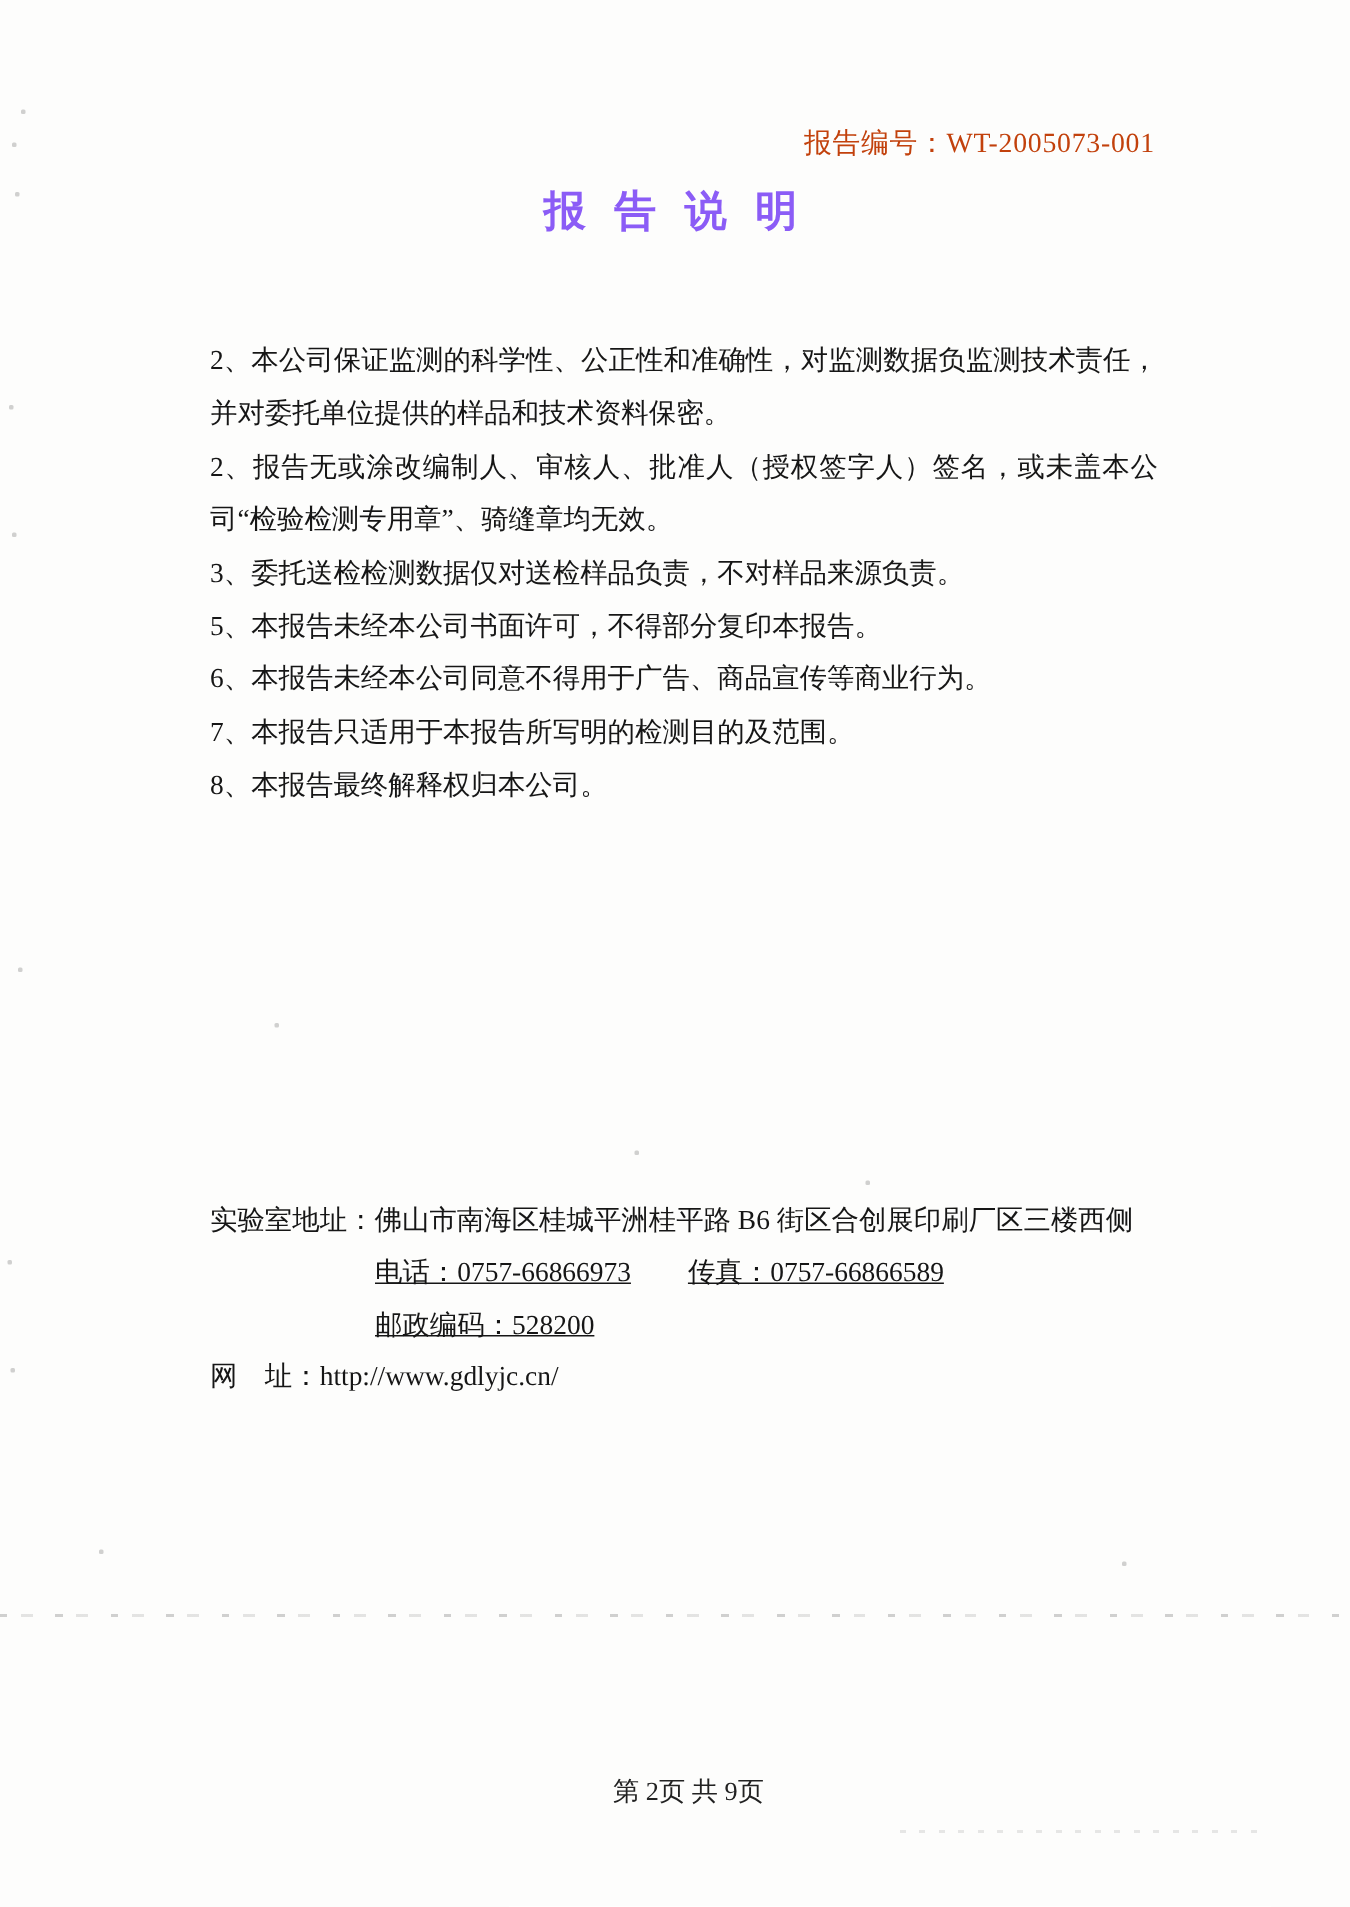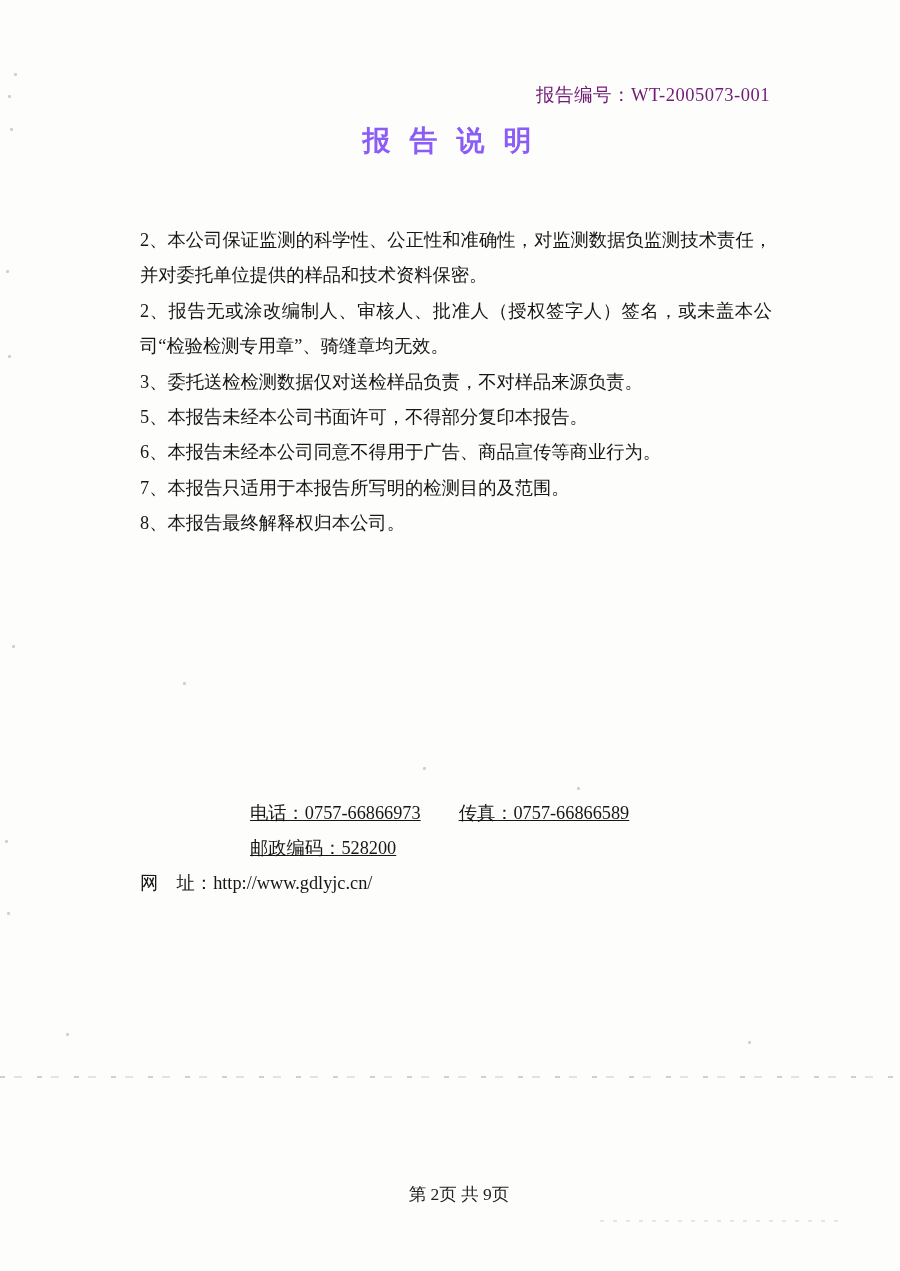--- a/index.html
+++ b/index.html
@@ -12,21 +12,21 @@
     font-family: "Liberation Serif", "DejaVu Serif", serif;
     color: #1d1d1d;
   }
 
   .report-no {
     position: absolute;
     top: 82px;
     left: 536px;
     font-size: 18.5px;
     letter-spacing: 0.5px;
-    color: #701a75;
+    color: #c2410c;
     white-space: nowrap;
   }
 
   .title {
     position: absolute;
     top: 122px;
     left: 0;
     width: 900px;
     margin: 0;
     text-align: center;
@@ -118,20 +118,21 @@
     <p>2、本公司保证监测的科学性、公正性和准确性，对监测数据负监测技术责任，并对委托单位提供的样品和技术资料保密。</p>
     <p>2、报告无或涂改编制人、审核人、批准人（授权签字人）签名，或未盖本公司“检验检测专用章”、骑缝章均无效。</p>
     <p>3、委托送检检测数据仅对送检样品负责，不对样品来源负责。</p>
     <p>5、本报告未经本公司书面许可，不得部分复印本报告。</p>
     <p>6、本报告未经本公司同意不得用于广告、商品宣传等商业行为。</p>
     <p>7、本报告只适用于本报告所写明的检测目的及范围。</p>
     <p>8、本报告最终解释权归本公司。</p>
   </div>
 
   <div class="contact">
+    <p>实验室地址：佛山市南海区桂城平洲桂平路 B6 街区合创展印刷厂区三楼西侧</p>
     <p class="indent"><span>电话：0757-66866973</span><span class="gap"></span><span>传真：0757-66866589</span></p>
     <p class="indent">邮政编码：528200</p>
     <p>网　址：http://www.gdlyjc.cn/</p>
   </div>
 
   <div class="footer">第 2页  共 9页</div>
 
   <div class="scan-line-1"></div>
   <div class="scan-line-2"></div>
 

